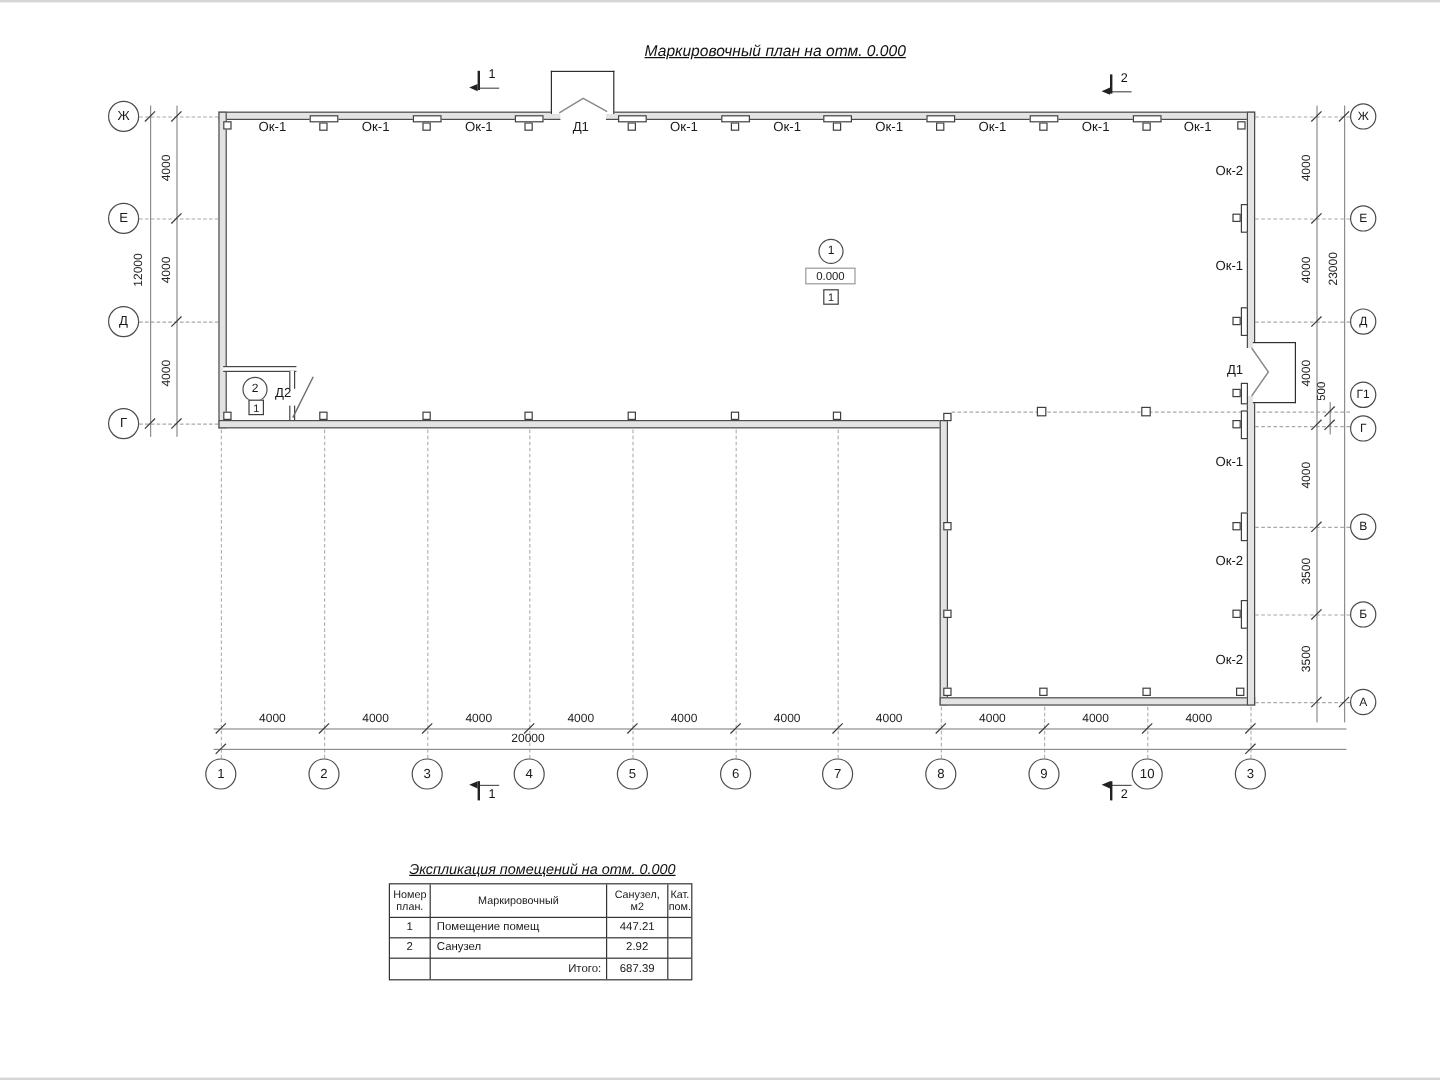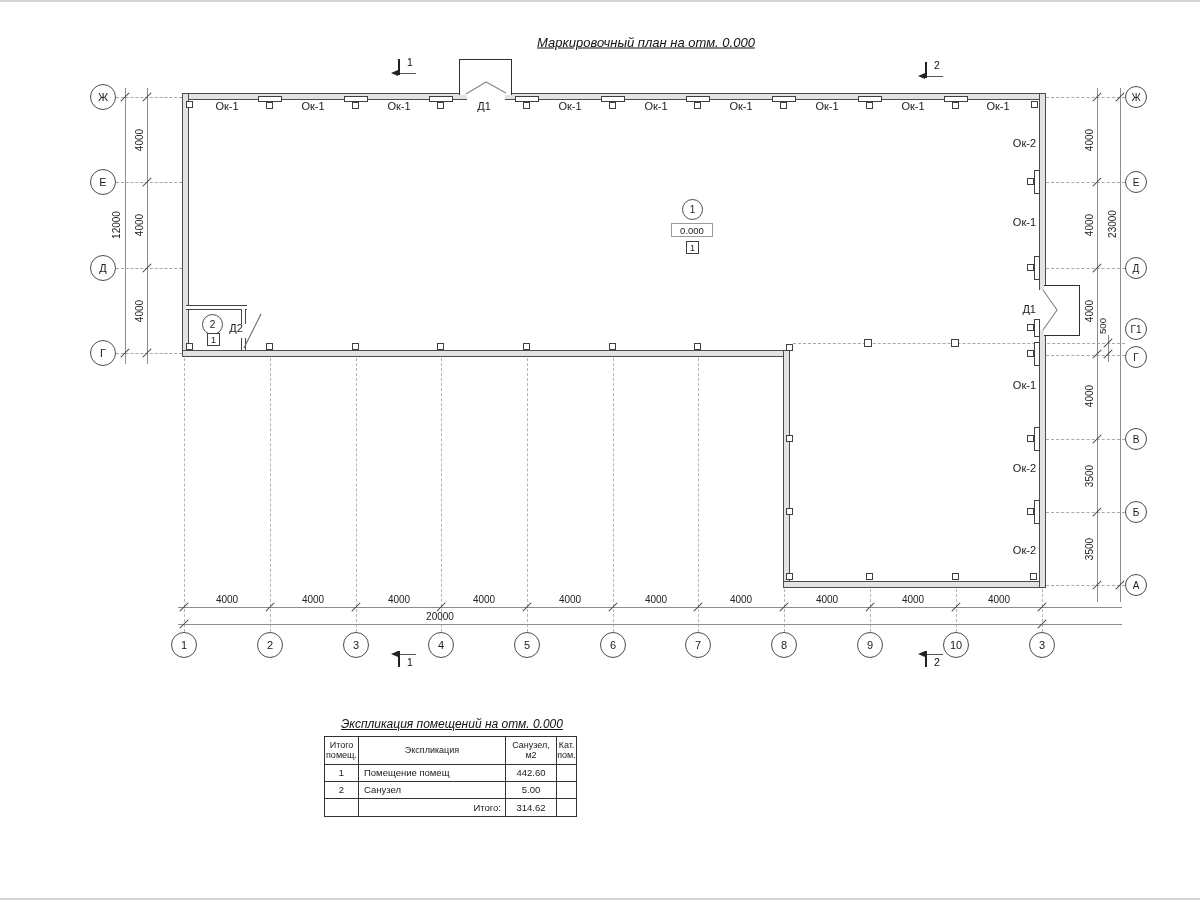--- a/index.html
+++ b/index.html
@@ -300,34 +300,34 @@
   <div class="bub" style="left:514px;top:630px;width:26px;height:26px">5</div>
   <div class="bub" style="left:600px;top:630px;width:26px;height:26px">6</div>
   <div class="bub" style="left:685px;top:630px;width:26px;height:26px">7</div>
   <div class="bub" style="left:771px;top:630px;width:26px;height:26px">8</div>
   <div class="bub" style="left:857px;top:630px;width:26px;height:26px">9</div>
   <div class="bub" style="left:943px;top:630px;width:26px;height:26px">10</div>
   <div class="bub" style="left:1029px;top:630px;width:26px;height:26px">3</div>
 
   <div class="title" style="left:452px;top:722px;font-size:12px">Экспликация помещений на отм. 0.000</div>
   <div id="schedule">
-    <div class="c hc">Итого помещ.</div>
-    <div class="c hc">Экспликация</div>
+    <div class="c hc">Номер план.</div>
+    <div class="c hc">Маркировочный</div>
     <div class="c hc">Санузел, м2</div>
     <div class="c hc lastc">Кат. пом.</div>
 
     <div class="c">1</div>
     <div class="c nm">Помещение помещ</div>
-    <div class="c">442.60</div>
+    <div class="c">447.21</div>
     <div class="c lastc"></div>
 
     <div class="c">2</div>
     <div class="c nm">Санузел</div>
-    <div class="c">5.00</div>
+    <div class="c">2.92</div>
     <div class="c lastc"></div>
 
     <div class="c botc"></div>
     <div class="c botc tr">Итого:</div>
-    <div class="c botc">314.62</div>
+    <div class="c botc">687.39</div>
     <div class="c botc lastc"></div>
   </div>
 
 </div>
 
 </body></html>

